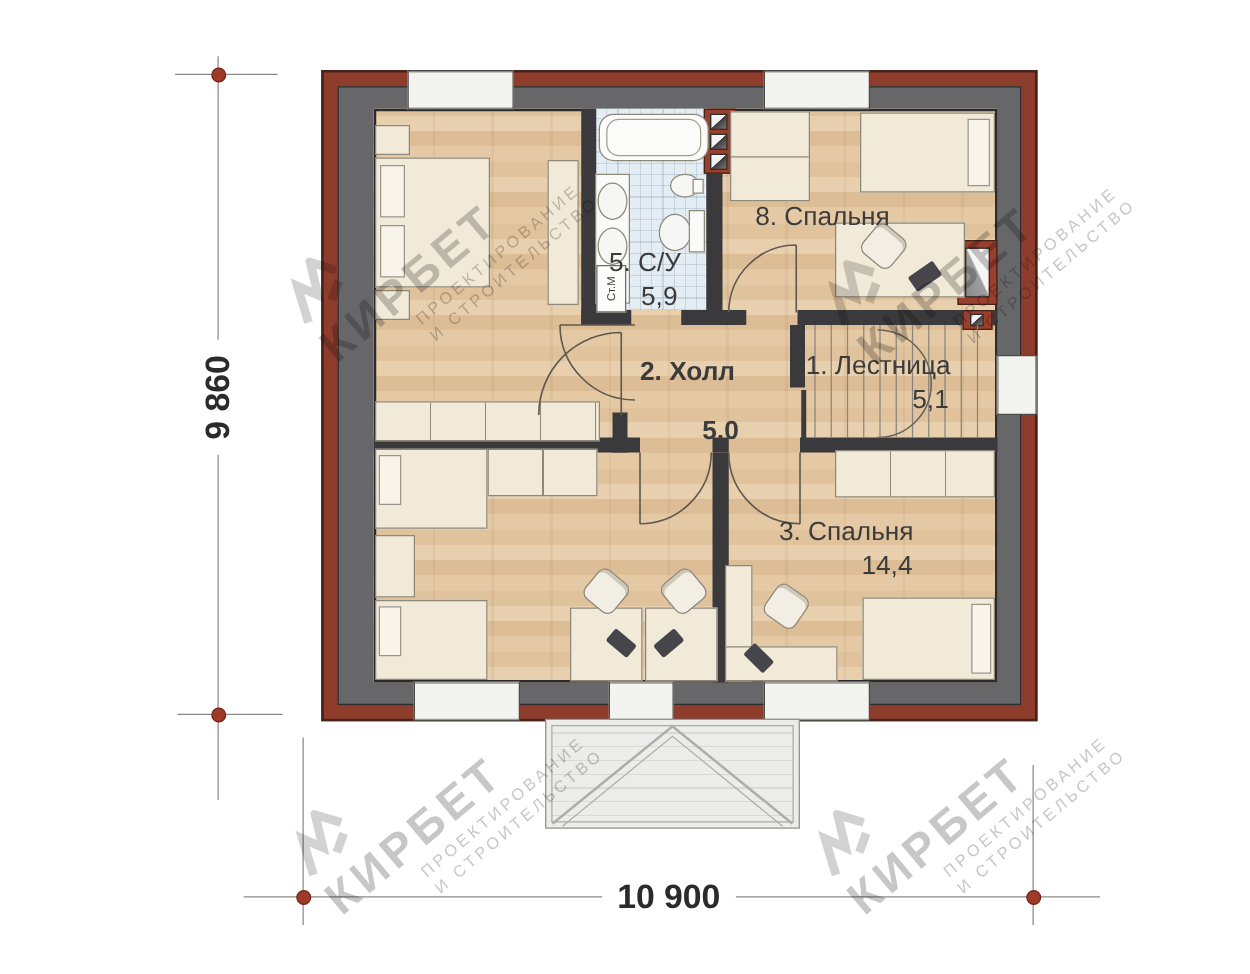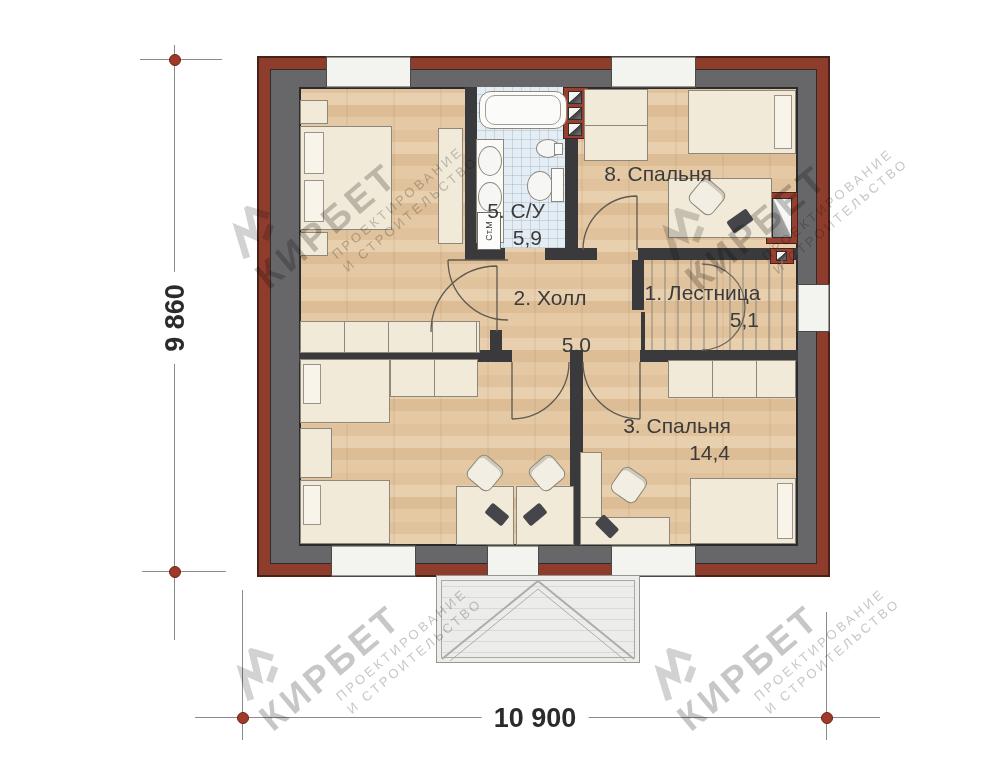--- a/index.html
+++ b/index.html
@@ -183,21 +183,21 @@
     </g>
   </svg>
 
   <div class="rlabel" style="left:470px;top:197px;width:92px;">
     <div class="nm">5. С/У</div>
     <div class="area" style="padding-right:20px;">5,9</div>
   </div>
   <div class="rlabel" style="left:598px;top:160px;width:120px;">
     <div class="nm">8. Спальня</div>
   </div>
-  <div class="rlabel" style="left:495px;top:284px;width:110px;">
+  <div class="rlabel" style="left:495px;top:284px;width:110px;font-weight:bold;">
     <div class="nm">2. Холл</div>
     <div class="area" style="padding-right:14px;margin-top:20px;">5,0</div>
   </div>
   <div class="rlabel" style="left:640px;top:279px;width:125px;">
     <div class="nm">1. Лестница</div>
     <div class="area" style="padding-right:6px;">5,1</div>
   </div>
   <div class="rlabel" style="left:612px;top:412px;width:130px;">
     <div class="nm">3. Спальня</div>
     <div class="area" style="padding-right:12px;">14,4</div>

